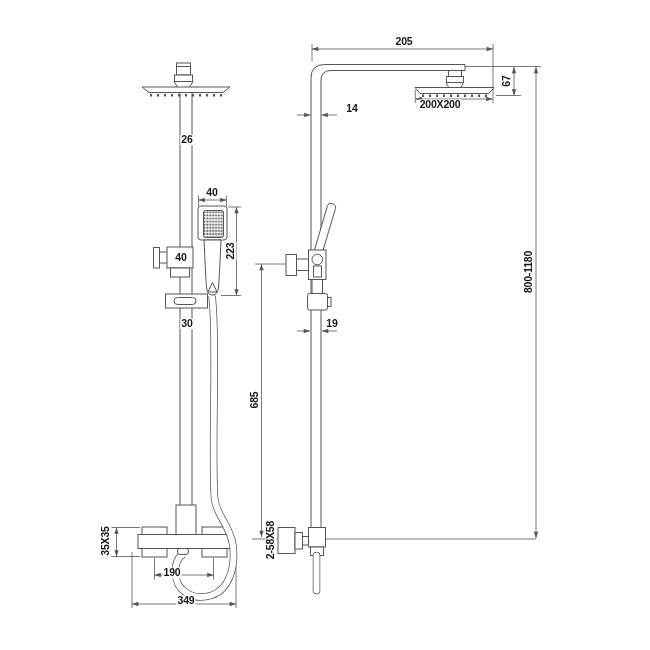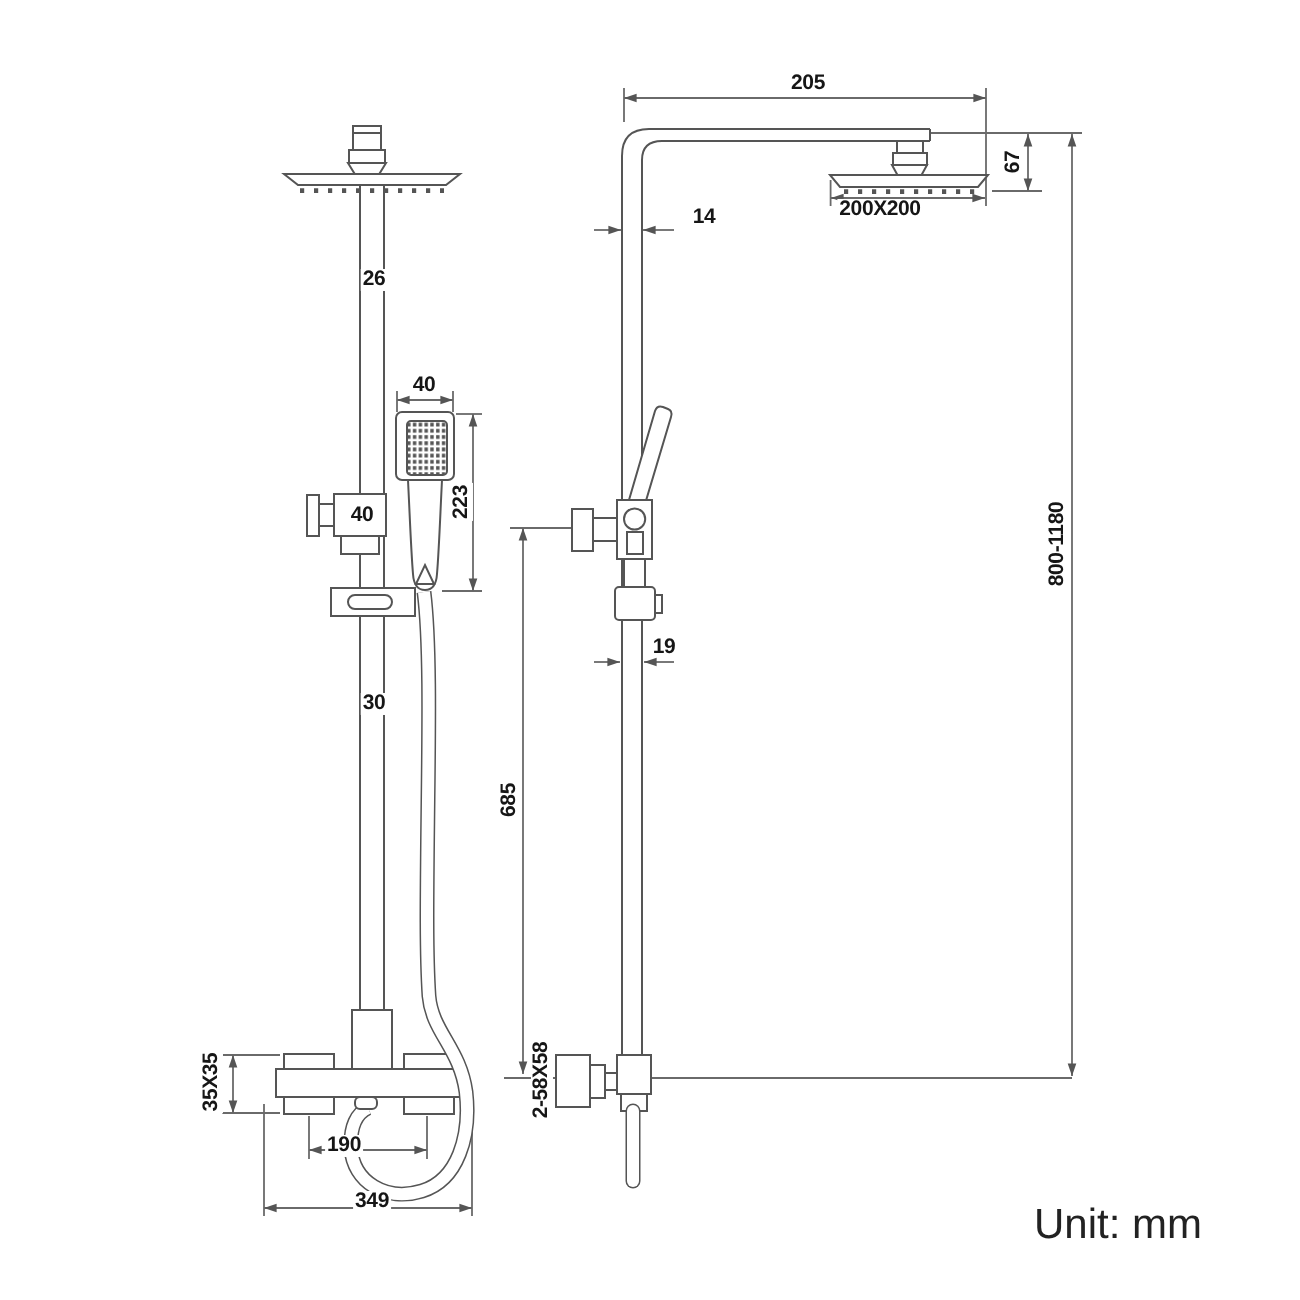--- a/index.html
+++ b/index.html
@@ -175,29 +175,28 @@
       <path d="M316.5,555.5 L316.5,590.5" stroke-width="7.5" stroke-linecap="round"></path>
       <path d="M316.5,555.5 L316.5,590.5" stroke="#fff" stroke-width="6" stroke-linecap="round"></path>
     </g>
   </g>
 </svg>
 
 <span class="dim" style="left:187px;top:140px">26</span>
 <span class="dim nobg" style="left:212px;top:193px">40</span>
 <span class="dim rot" style="left:231px;top:251px">223</span>
 <span class="dim nobg" style="left:181px;top:258px">40</span>
-<span class="dim" style="left:187px;top:352px">30</span>
+<span class="dim" style="left:187px;top:324px">30</span>
 <span class="dim rot" style="left:106px;top:541px">35X35</span>
 <span class="dim" style="left:172px;top:573px">190</span>
 <span class="dim" style="left:186px;top:601px">349</span>
 
 <span class="dim nobg" style="left:404px;top:42px">205</span>
 <span class="dim nobg" style="left:352px;top:109px">14</span>
 <span class="dim" style="left:440px;top:105px">200X200</span>
 <span class="dim rot nobg" style="left:507px;top:81px">67</span>
 <span class="dim nobg" style="left:332px;top:324px">19</span>
 <span class="dim rot" style="left:255px;top:400px">685</span>
 <span class="dim rot" style="left:271px;top:540px">2-58X58</span>
 <span class="dim rot" style="left:529px;top:272px">800-1180</span>
 
-<span class="unit">Unit: mm</span>
 
 </div>
 
 </body></html>

